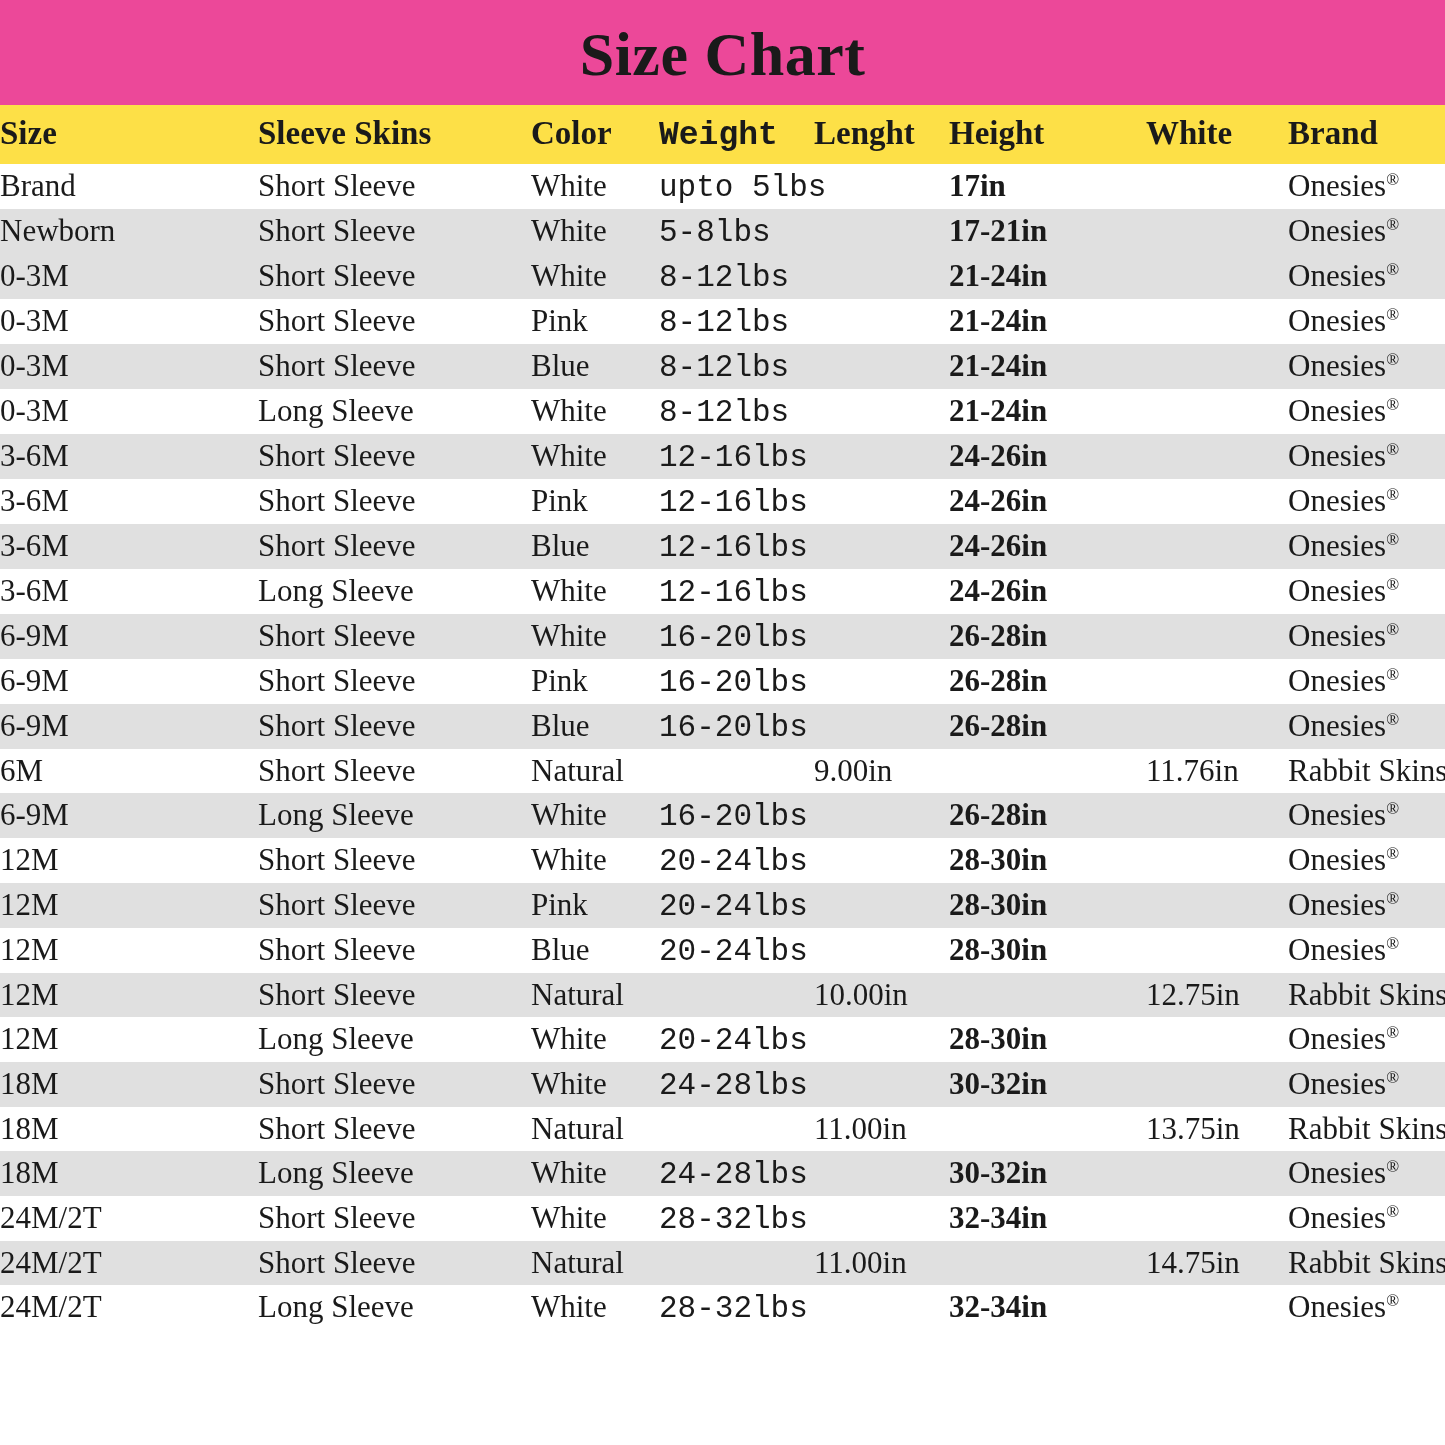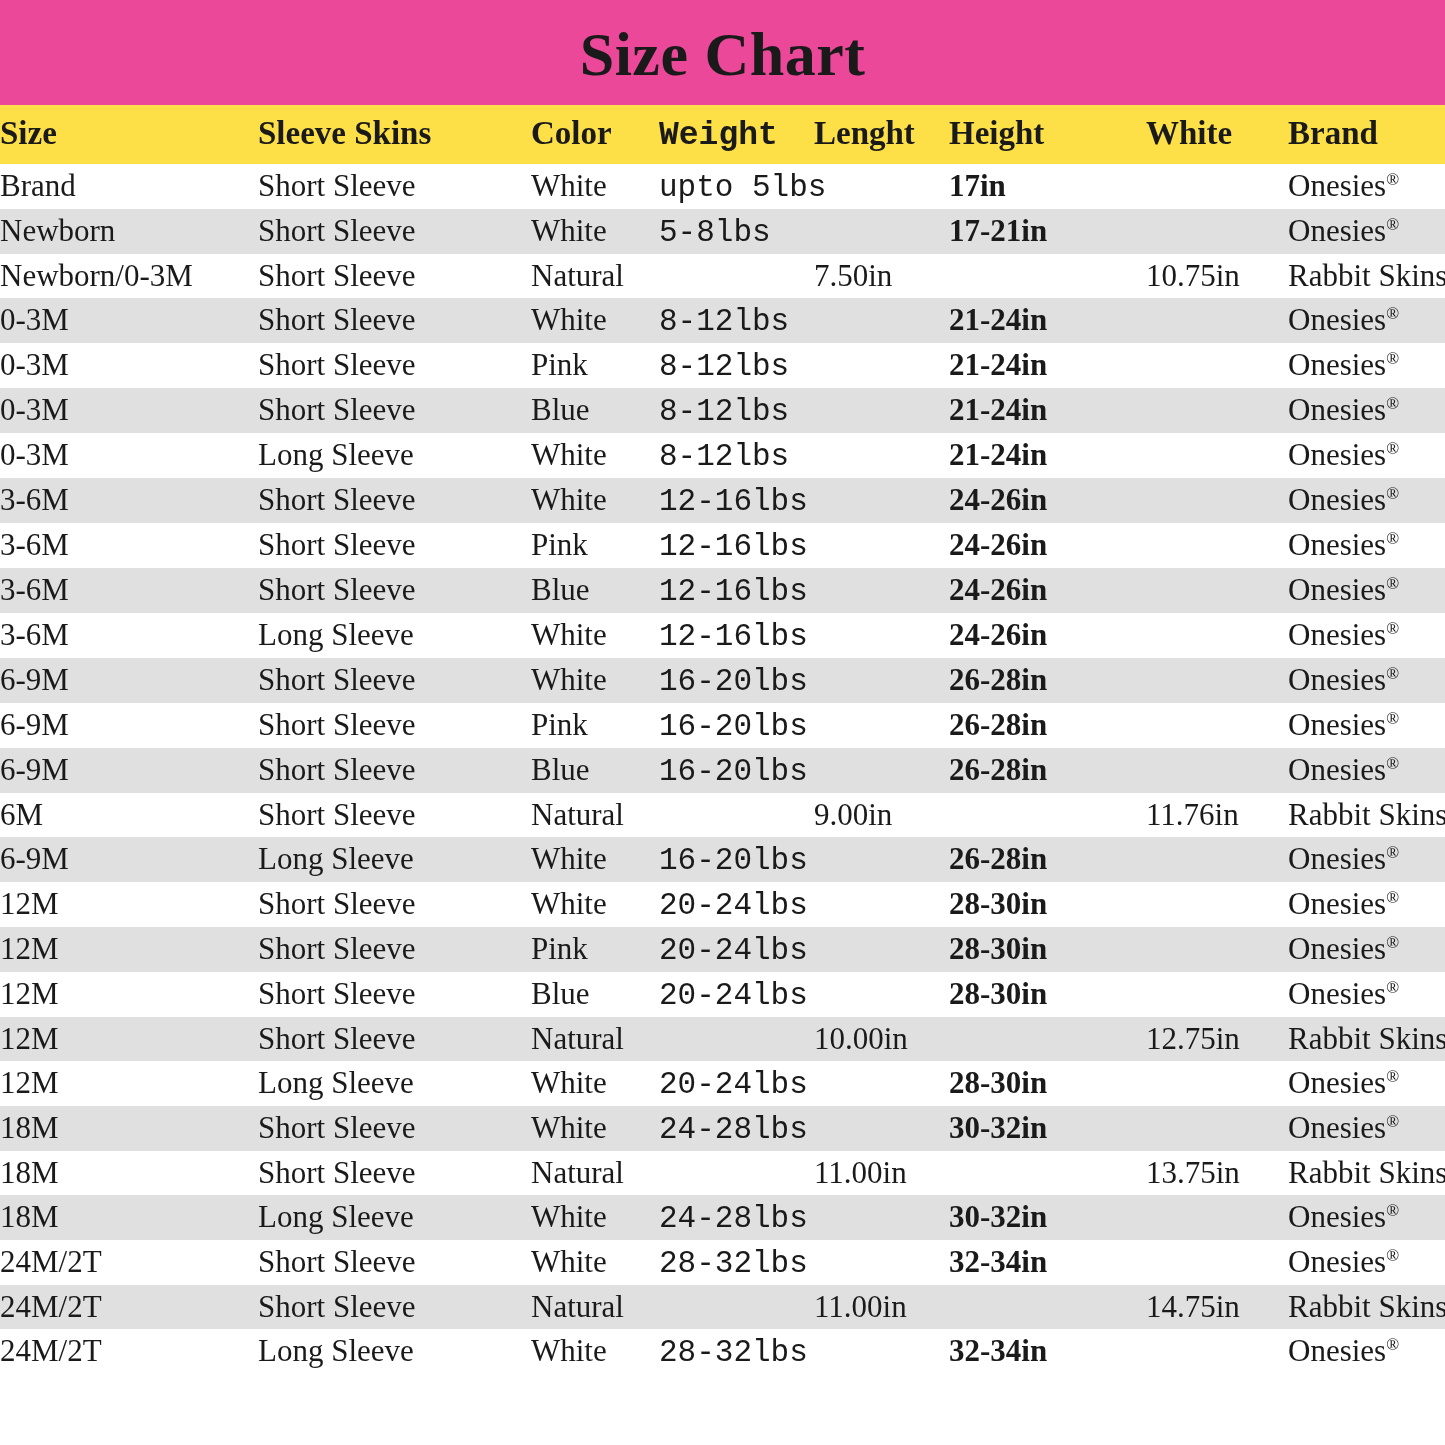--- a/index.html
+++ b/index.html
@@ -125,30 +125,20 @@
         <tr class="even">
           <td class="col-size">Newborn</td>
           <td class="col-sleeve">Short Sleeve</td>
           <td class="col-color">White</td>
           <td class="col-weight">5-8lbs</td>
           <td class="col-width"></td>
           <td class="col-height">17-21in</td>
           <td class="col-lenght"></td>
           <td class="col-brand"><span class="cell-inline">Onesies</span><sup class="reg">®</sup></td>
         </tr>
-        <tr class="odd">
-          <td class="col-size">Newborn/0-3M</td>
-          <td class="col-sleeve">Short Sleeve</td>
-          <td class="col-color">Natural</td>
-          <td class="col-weight"></td>
-          <td class="col-width">7.50in</td>
-          <td class="col-height"></td>
-          <td class="col-lenght">10.75in</td>
-          <td class="col-brand"><span class="cell-inline">Rabbit Skins</span></td>
-        </tr>
         <tr class="even">
           <td class="col-size">0-3M</td>
           <td class="col-sleeve">Short Sleeve</td>
           <td class="col-color">White</td>
           <td class="col-weight">8-12lbs</td>
           <td class="col-width"></td>
           <td class="col-height">21-24in</td>
           <td class="col-lenght"></td>
           <td class="col-brand"><span class="cell-inline">Onesies</span><sup class="reg">®</sup></td>
         </tr>

